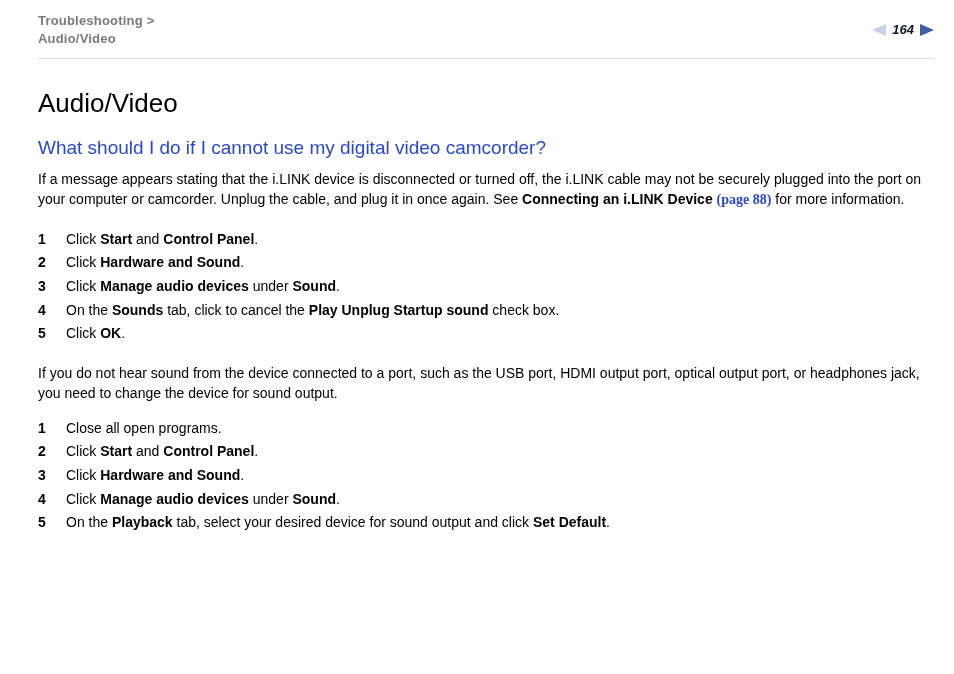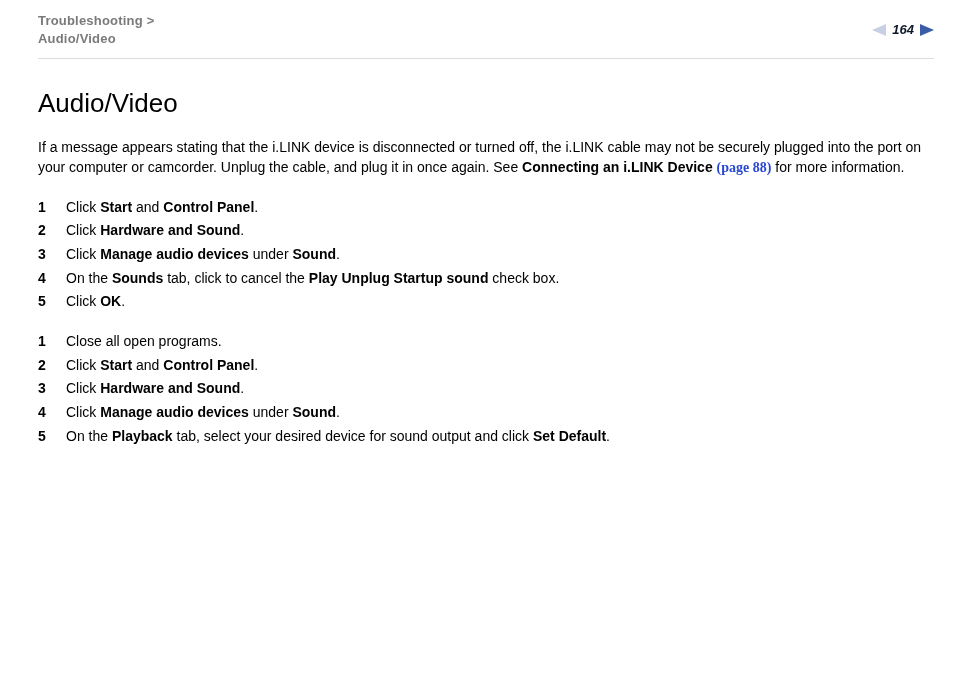--- a/index.html
+++ b/index.html
@@ -119,36 +119,38 @@
             <polygon points="0,0 0,12 14,6" fill="#3b5da7"></polygon>
           </svg>
       </span>
     </div>
   </div>
 
   <div class="content">
     <h1 class="title">Audio/Video</h1>
 
     <div class="sect">
+      <h2 class="q">What should I do if I cannot use my digital video camcorder?</h2>
       <p class="para">
         <span>If a message appears stating that the i.LINK device is disconnected or turned off, the i.LINK cable may not be securely plugged into the port on your computer or camcorder. Unplug the cable, and plug it in once again. See </span><b>Connecting an i.LINK Device </b><span class="link">(page 88)</span><span> for more information.</span>
       </p>
     </div>
 
     <div class="sect">
       <ol class="steps">
         <li><span class="num">1</span><span>Click </span><b>Start</b><span> and </span><b>Control Panel</b><span>.</span></li>
         <li><span class="num">2</span><span>Click </span><b>Hardware and Sound</b><span>.</span></li>
         <li><span class="num">3</span><span>Click </span><b>Manage audio devices</b><span> under </span><b>Sound</b><span>.</span></li>
         <li><span class="num">4</span><span>On the </span><b>Sounds</b><span> tab, click to cancel the </span><b>Play Unplug Startup sound</b><span> check box.</span></li>
         <li><span class="num">5</span><span>Click </span><b>OK</b><span>.</span></li>
       </ol>
     </div>
 
     <div class="sect">
+      <p class="para">If you do not hear sound from the device connected to a port, such as the USB port, HDMI output port, optical output port, or headphones jack, you need to change the device for sound output.</p>
       <ol class="steps">
         <li><span class="num">1</span><span>Close all open programs.</span></li>
         <li><span class="num">2</span><span>Click </span><b>Start</b><span> and </span><b>Control Panel</b><span>.</span></li>
         <li><span class="num">3</span><span>Click </span><b>Hardware and Sound</b><span>.</span></li>
         <li><span class="num">4</span><span>Click </span><b>Manage audio devices</b><span> under </span><b>Sound</b><span>.</span></li>
         <li><span class="num">5</span><span>On the </span><b>Playback</b><span> tab, select your desired device for sound output and click </span><b>Set Default</b><span>.</span></li>
       </ol>
     </div>
 
   </div>

